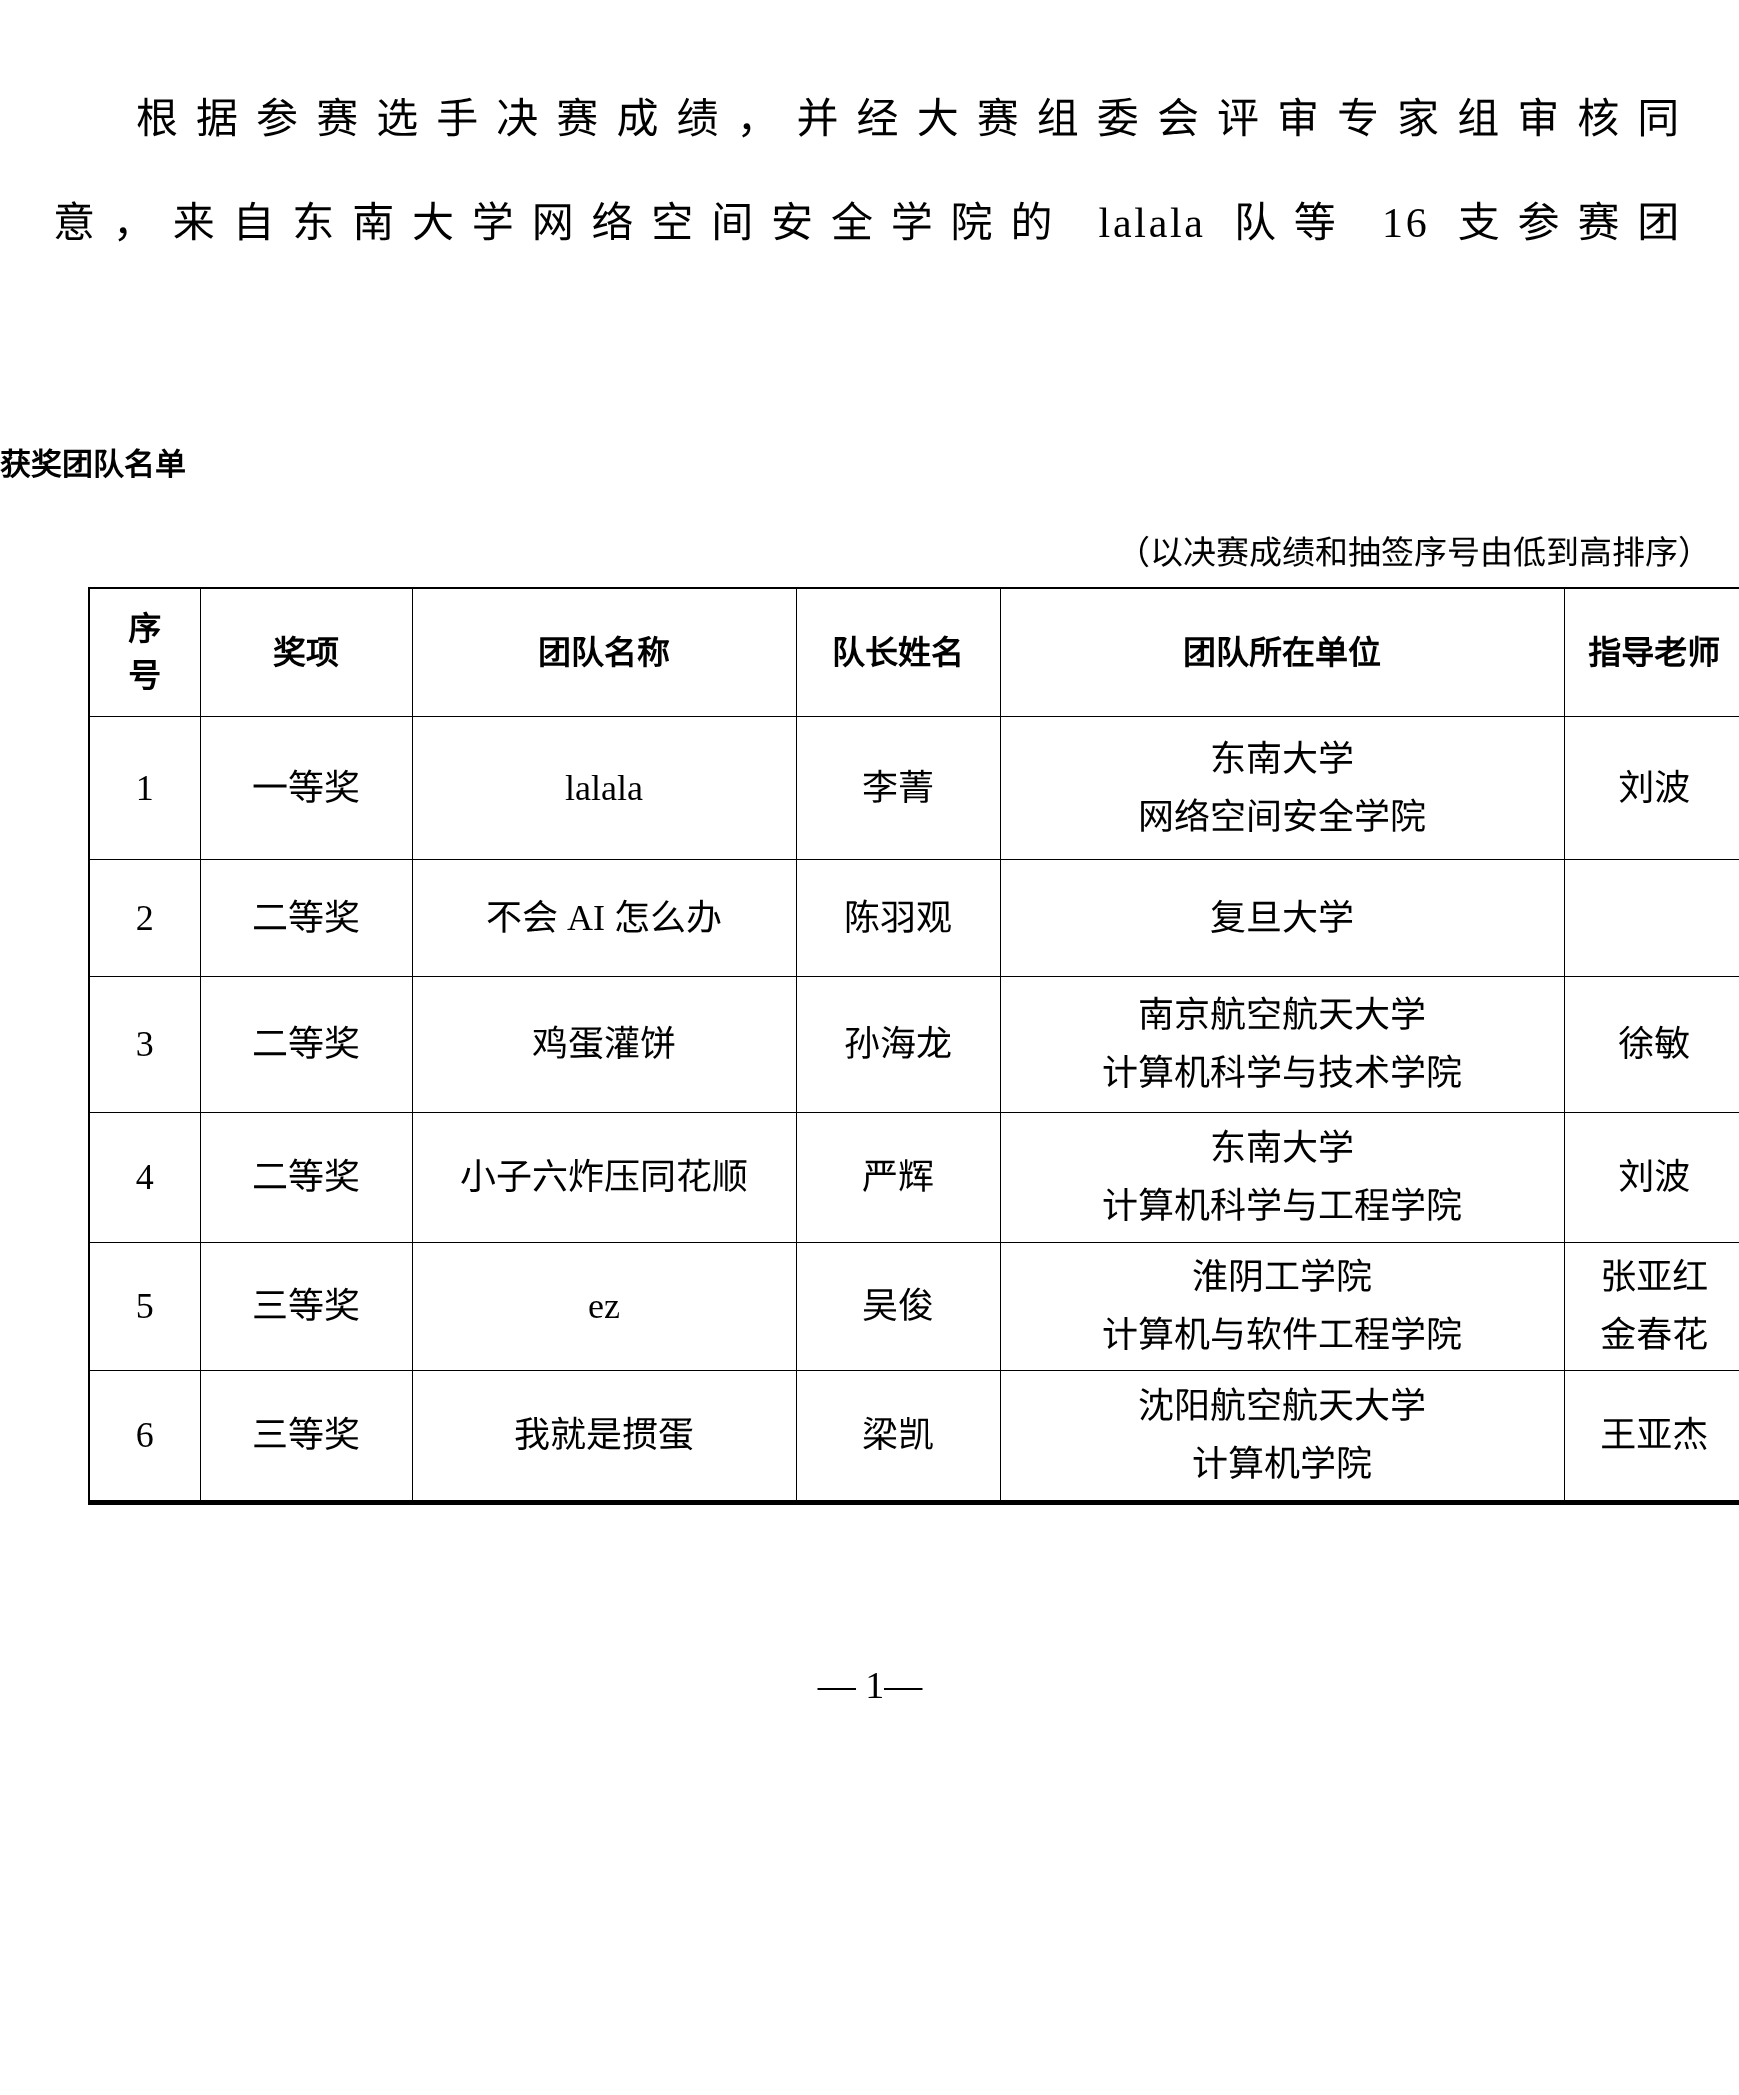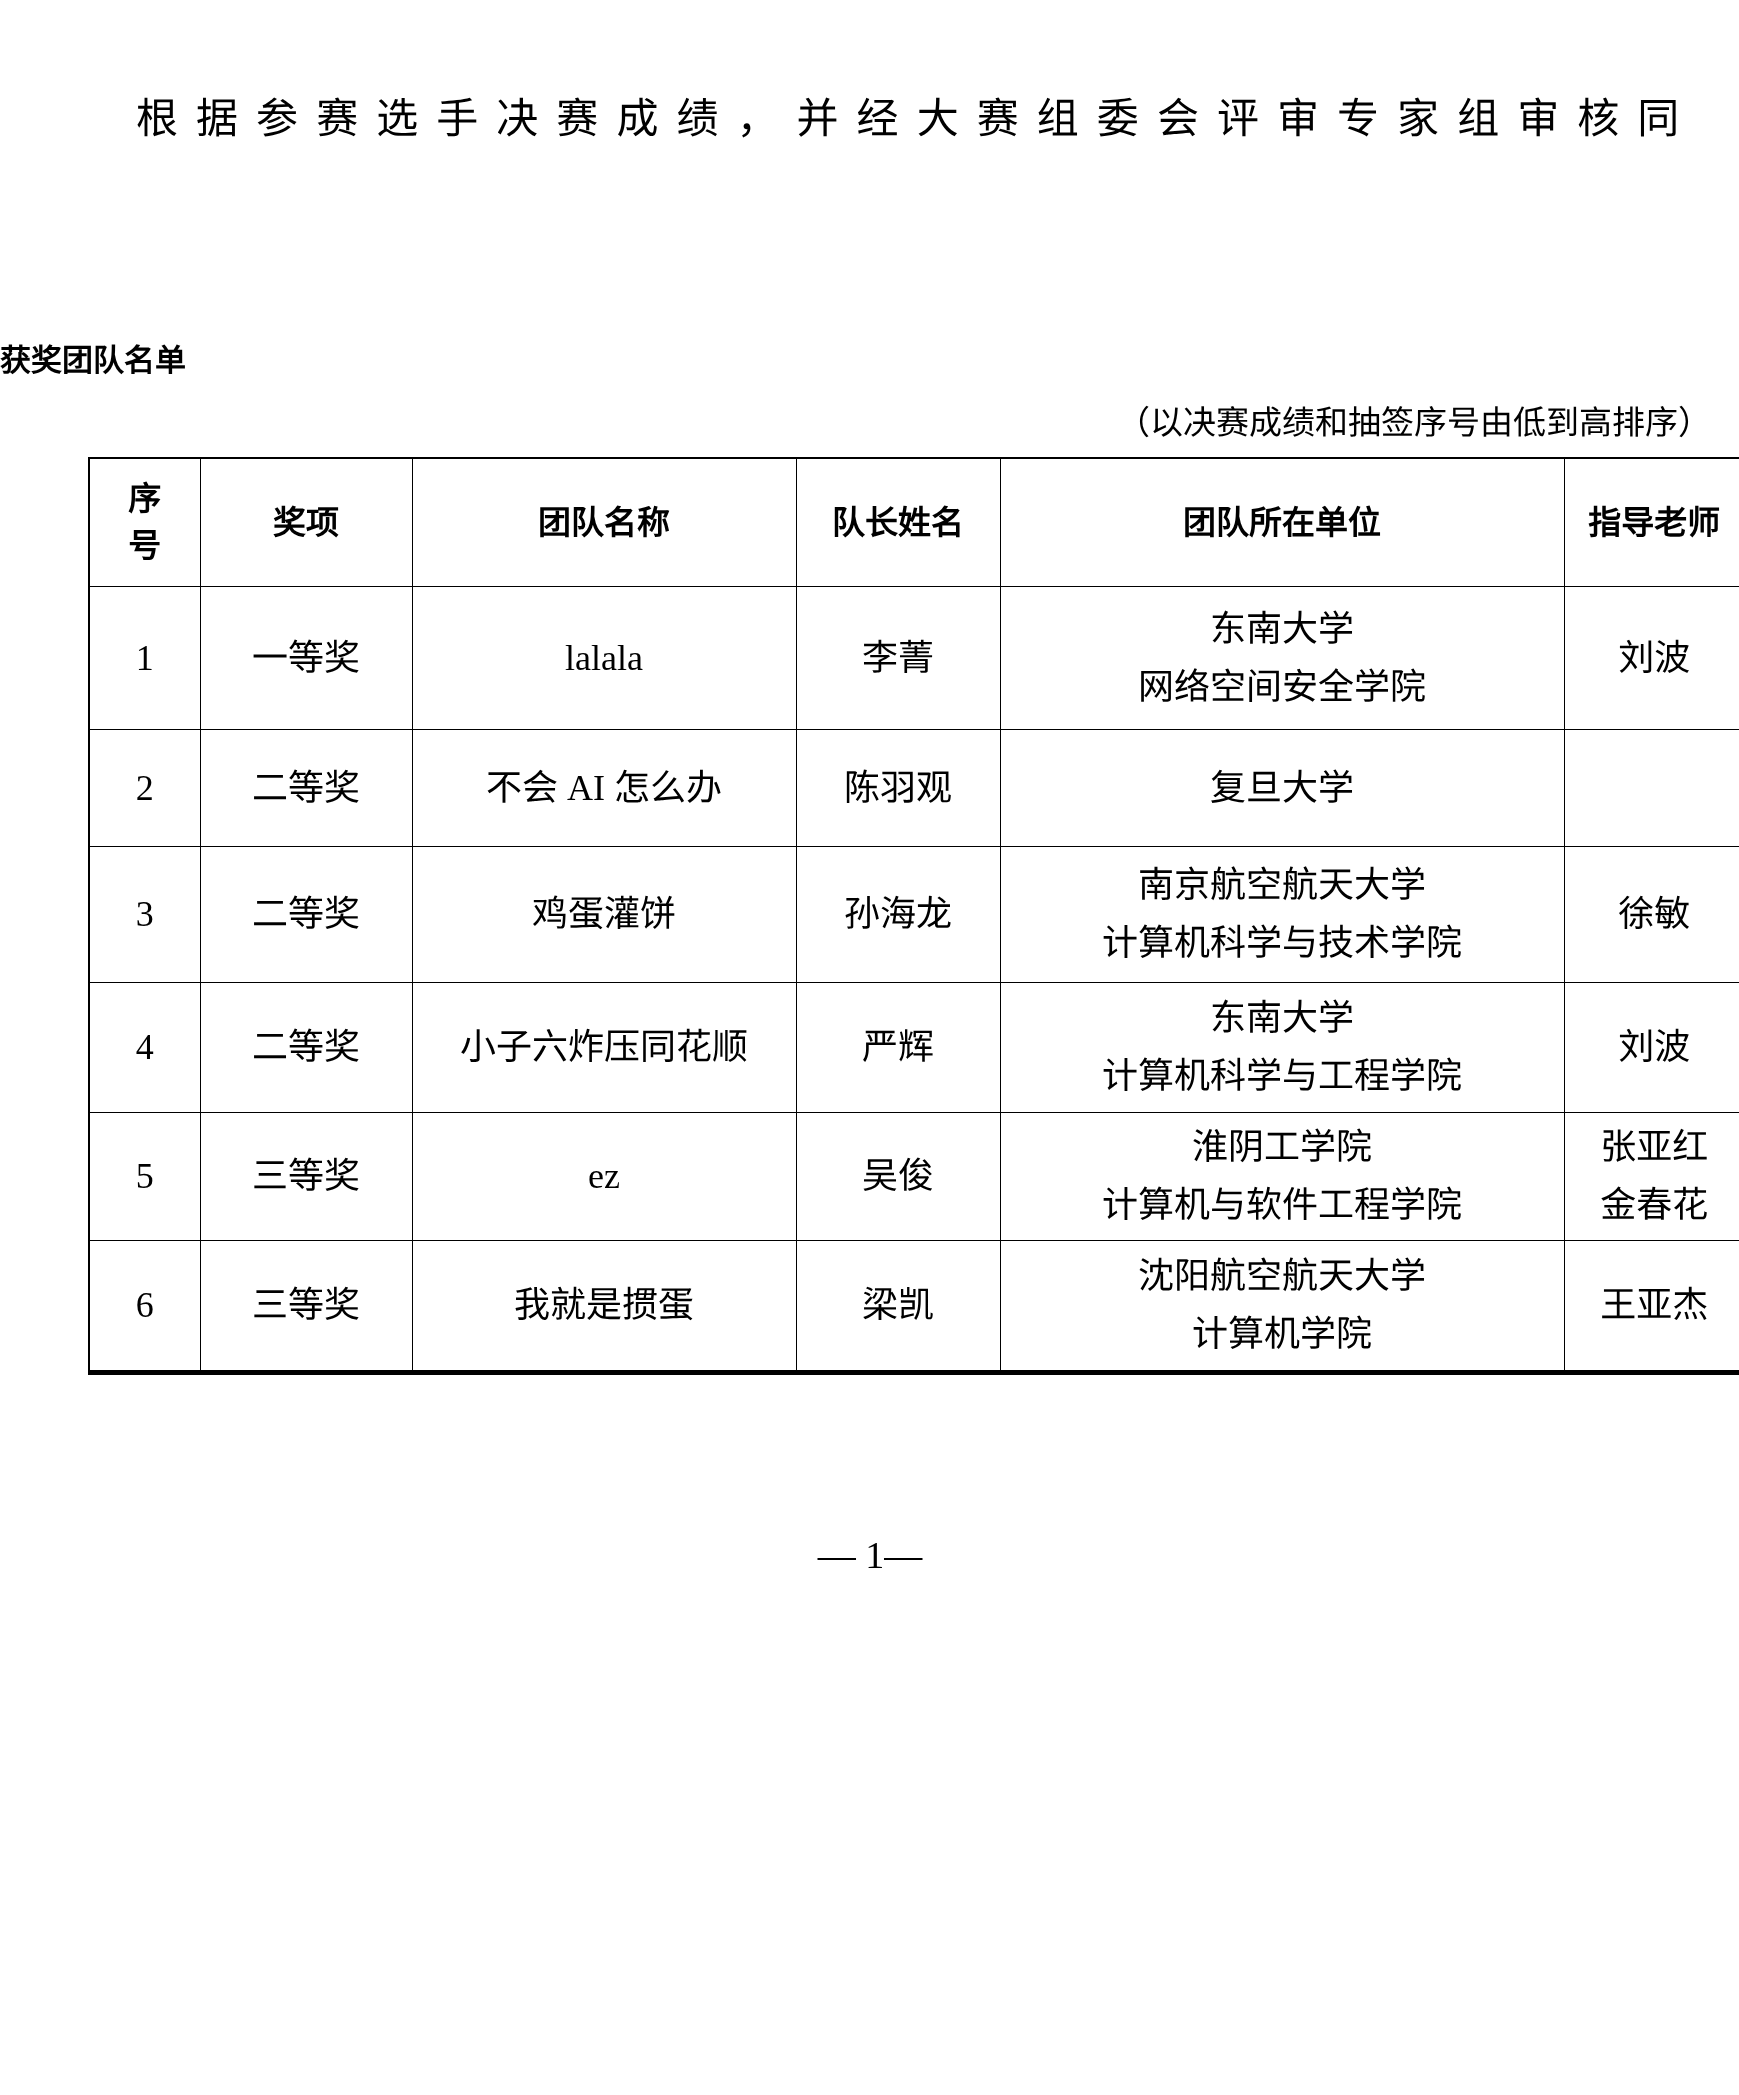--- a/index.html
+++ b/index.html
@@ -25,21 +25,21 @@
   
   .table-title {
     margin-top: 167px;
     font-family: "DejaVu Sans", "Liberation Sans", sans-serif;
     font-weight: bold;
     font-size: 31px;
     line-height: 45px;
   }
   
   .sort-note {
-    margin: 18px 29px 0 56px;
+    margin: 44px 29px 0 56px;
     text-align: right;
     font-size: 33px;
     line-height: 45px;
   }
   
   table.awards {
     margin: 11px 29px 0 88px;
     width: 1655px;
     border-collapse: collapse;
     table-layout: fixed;
@@ -91,20 +91,21 @@
     line-height: 38px;
   }
 </style>
 </head>
 <body>
 
 <div class="page">
 
   <div class="para">
     <div class="line fill indent">根据参赛选手决赛成绩，并经大赛组委会评审专家组审核同</div>
+    <div class="line fill">意，来自东南大学网络空间安全学院的 lalala 队等 16 支参赛团</div>
   </div>
 
   <div class="table-title">获奖团队名单</div>
 
   <div class="sort-note">（以决赛成绩和抽签序号由低到高排序）</div>
 
   <table class="awards">
     <colgroup>
       <col class="c-seq">
         <col class="c-award">

